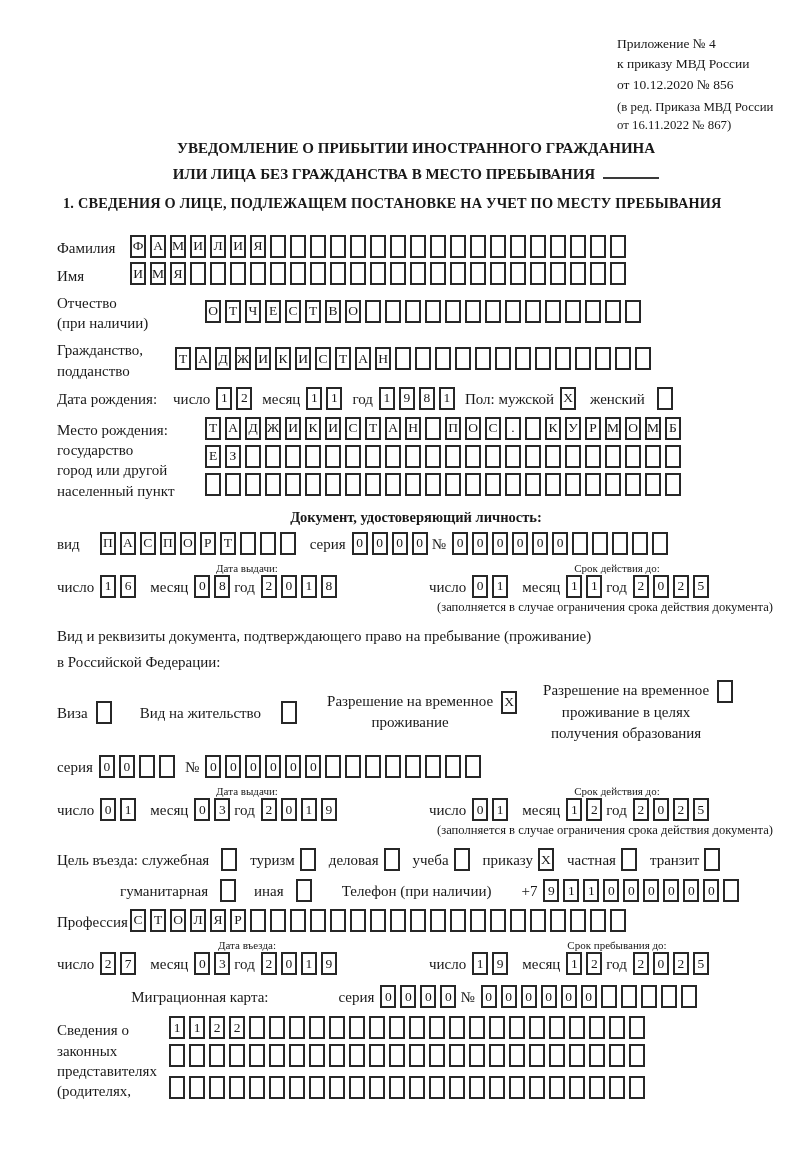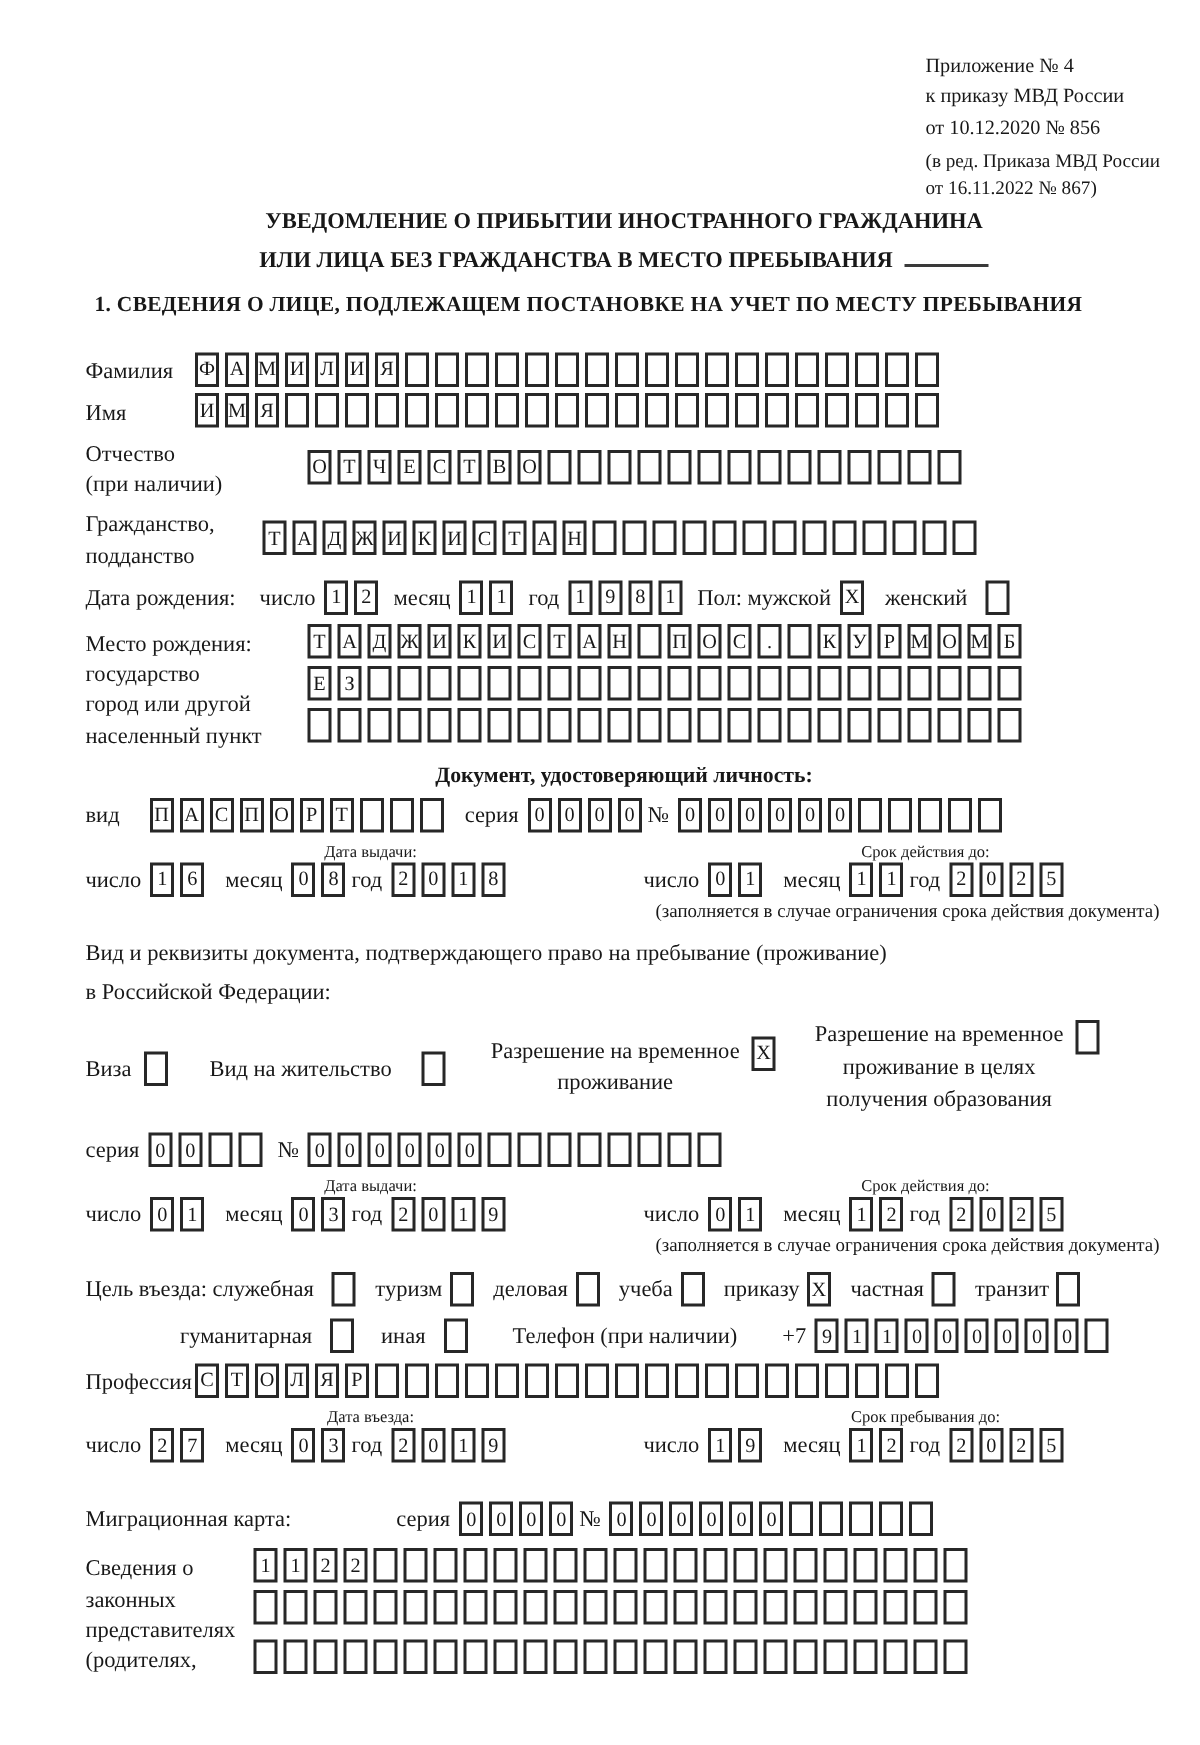--- a/index.html
+++ b/index.html
@@ -63,21 +63,21 @@
 
   
   .purpose-row { display: flex; align-items: flex-start; margin-top: 10px; }
   .purpose-row .pair { display: flex; align-items: flex-start; margin-left: 9px; }
   .purpose-row .pair .inlbl { margin-right: 5px; }
   .purpose-row2 { display: flex; align-items: flex-start; margin: 8px 0 6px 63px; }
 
   
   .rep-row { display: flex; align-items: flex-start; margin-top: 8px; }
 
-  .mt6 { margin-top: 6px; } .mt10 { margin-top: 26px; }
+  .mt6 { margin-top: 6px; } .mt10 { margin-top: 10px; justify-content: center; }
 </style>
 </head>
 <body>
 
 <div class="page">
 
   <div class="hdr">
     <div>Приложение № 4</div>
     <div>к приказу МВД России</div>
     <div>от 10.12.2020 № 856</div>

